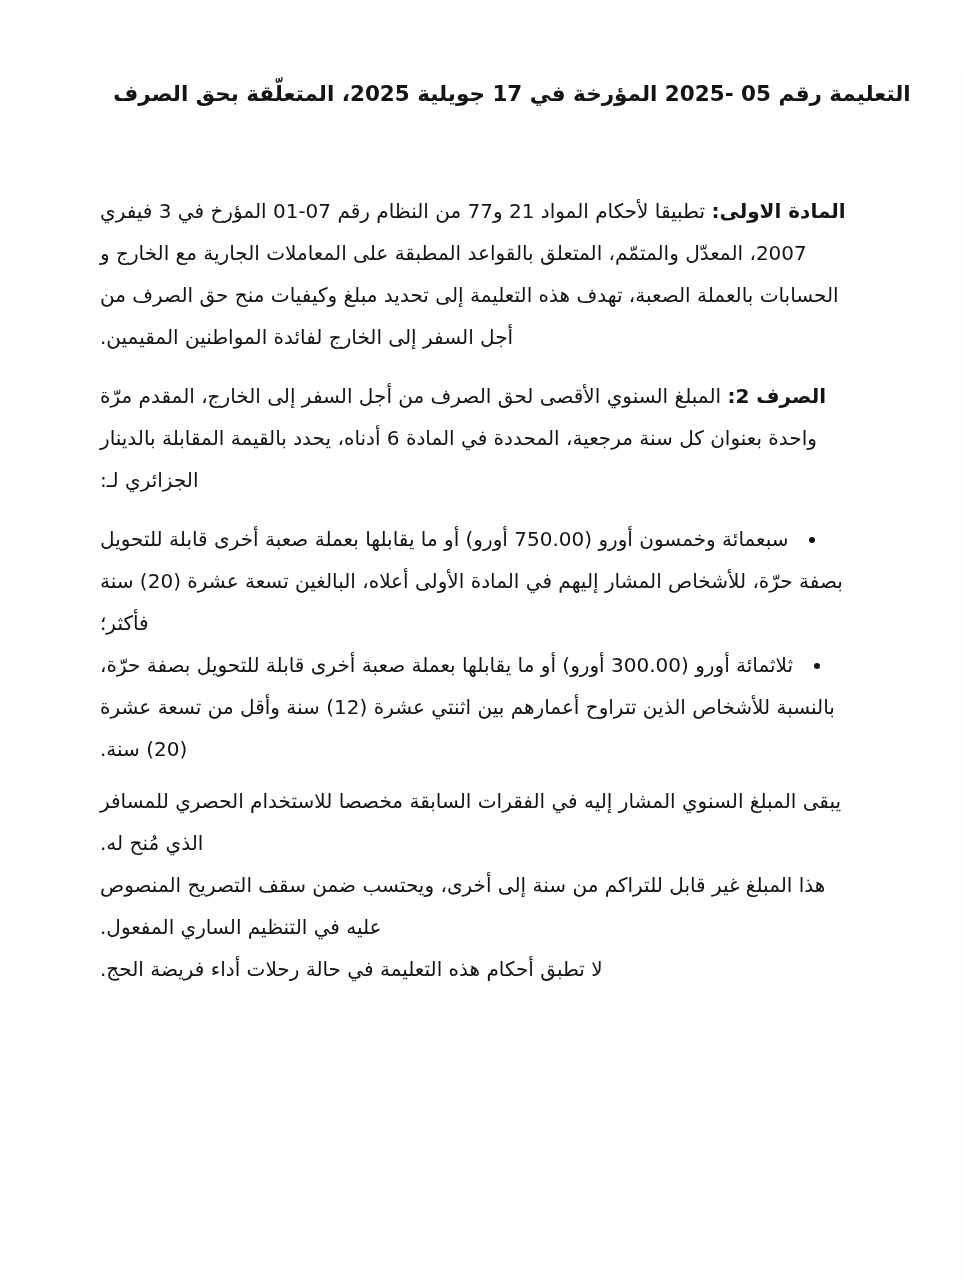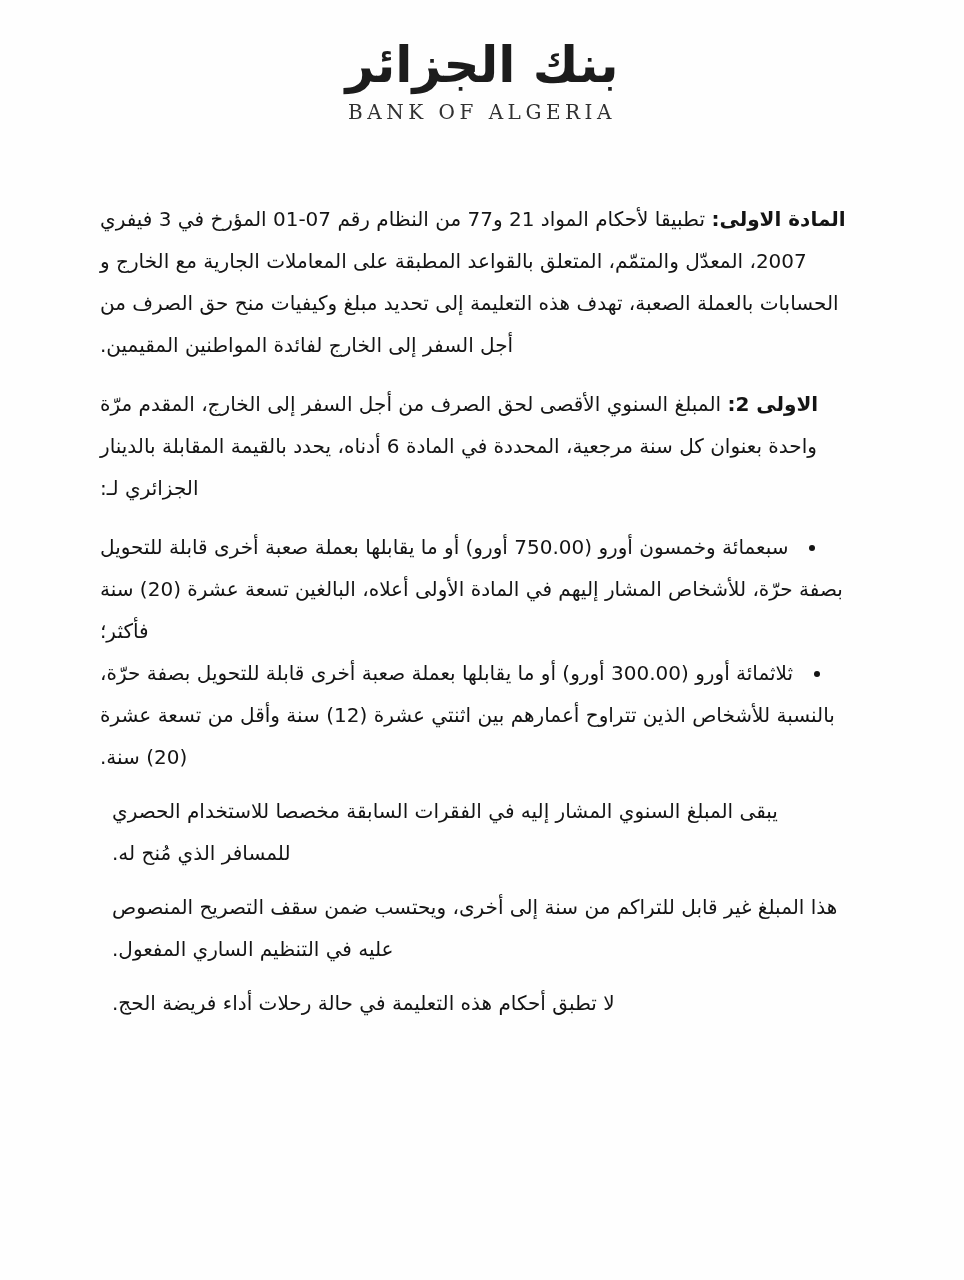--- a/index.html
+++ b/index.html
@@ -52,48 +52,45 @@
     white-space: nowrap;
   }
   
   .content {
     direction: rtl;
     text-align: left;
     margin: 74px 109px 0 100px;
     font-size: 20px;
     line-height: 42px;
   }
-  .para { margin: 12px; }
+  .para { margin: 0; }
   .gap { margin: 0 0 17px 0; }
   .lead { font-weight: 700; }
   ul.amounts {
     list-style: disc inside;
     margin: 0 0 10px 0;
     padding: 0;
   }
   ul.amounts li { margin: 0; padding: 0; }
 </style>
 </head>
 <body>
 
 <div class="page">
 
-  <header class="logo">
-    <div class="logo-ar">بنك الجزائر</div>
-    <div class="logo-en">BANK OF ALGERIA</div>
-  </header>
 
   <h1 class="title">
+    <span class="tline">التعليمة رقم 05 -2025 المؤرخة في 17 جويلية 2025، المتعلّقة بحق الصرف</span>
   </h1>
 
   <main class="content">
 
     <p class="para gap"><strong class="lead">المادة الاولى:</strong> <span>تطبيقا لأحكام المواد 21 و77 من النظام رقم 07-01 المؤرخ في 3 فيفري 2007، المعدّل والمتمّم، المتعلق بالقواعد المطبقة على المعاملات الجارية مع الخارج و الحسابات بالعملة الصعبة، تهدف هذه التعليمة إلى تحديد مبلغ وكيفيات منح حق الصرف من أجل السفر إلى الخارج لفائدة المواطنين المقيمين.</span></p>
 
-    <p class="para gap"><strong class="lead">الاولى 2:</strong> <span>المبلغ السنوي الأقصى لحق الصرف من أجل السفر إلى الخارج، المقدم مرّة واحدة بعنوان كل سنة مرجعية، المحددة في المادة 6 أدناه، يحدد بالقيمة المقابلة بالدينار الجزائري لـ:</span></p>
+    <p class="para gap"><strong class="lead">الصرف 2:</strong> <span>المبلغ السنوي الأقصى لحق الصرف من أجل السفر إلى الخارج، المقدم مرّة واحدة بعنوان كل سنة مرجعية، المحددة في المادة 6 أدناه، يحدد بالقيمة المقابلة بالدينار الجزائري لـ:</span></p>
 
     <ul class="amounts">
       <li>سبعمائة وخمسون أورو (750.00 أورو) أو ما يقابلها بعملة صعبة أخرى قابلة للتحويل بصفة حرّة، للأشخاص المشار إليهم في المادة الأولى أعلاه، البالغين تسعة عشرة (20) سنة فأكثر؛</li>
       <li>ثلاثمائة أورو (300.00 أورو) أو ما يقابلها بعملة صعبة أخرى قابلة للتحويل بصفة حرّة، بالنسبة للأشخاص الذين تتراوح أعمارهم بين اثنتي عشرة (12) سنة وأقل من تسعة عشرة (20) سنة.</li>
     </ul>
 
     <p class="para">يبقى المبلغ السنوي المشار إليه في الفقرات السابقة مخصصا للاستخدام الحصري للمسافر الذي مُنح له.</p>
 
     <p class="para">هذا المبلغ غير قابل للتراكم من سنة إلى أخرى، ويحتسب ضمن سقف التصريح المنصوص عليه في التنظيم الساري المفعول.</p>
 

